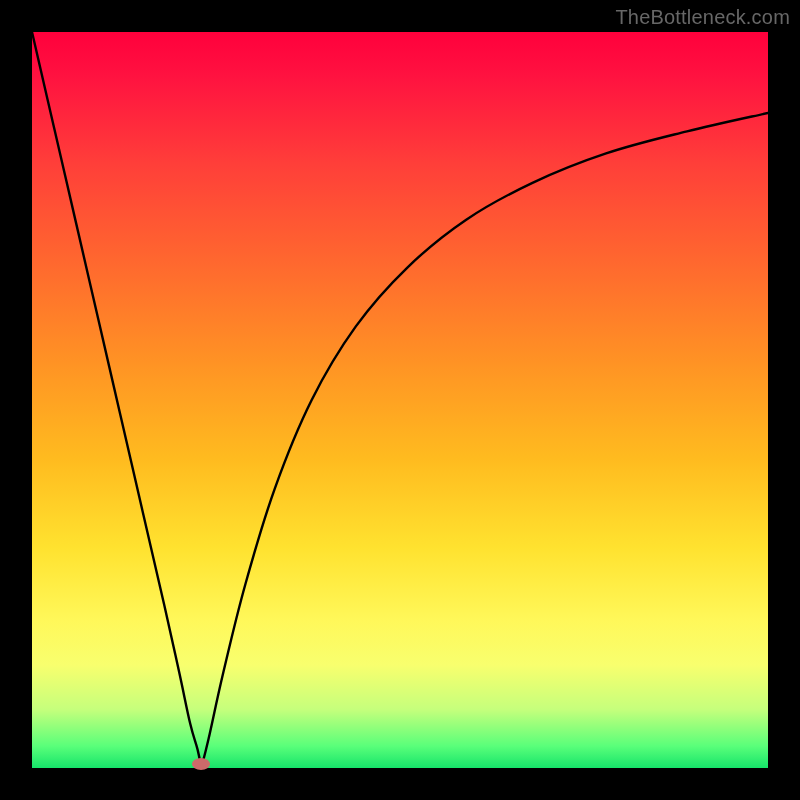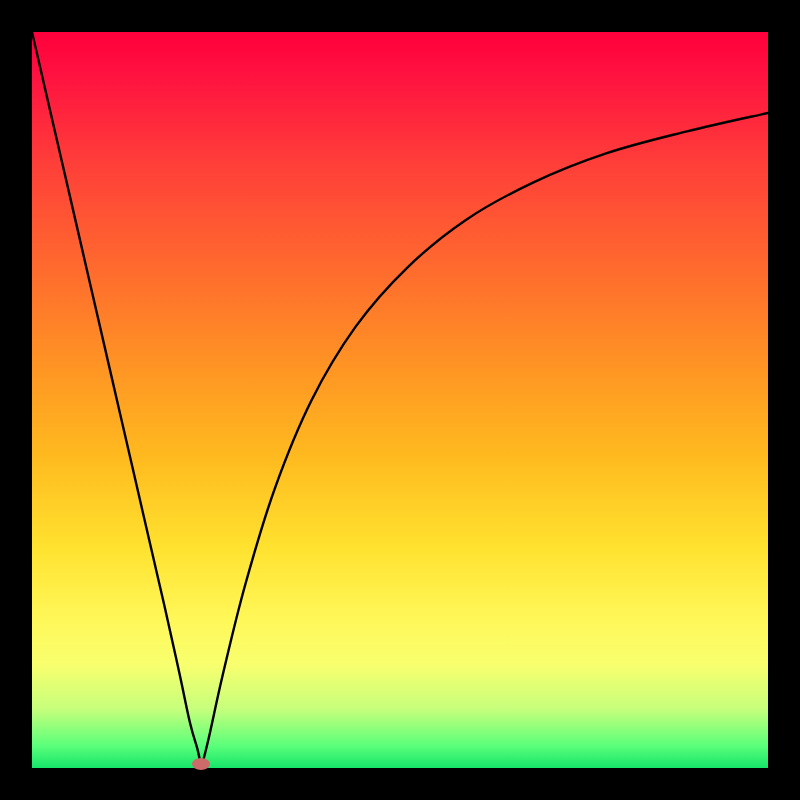--- a/index.html
+++ b/index.html
@@ -61,19 +61,20 @@
   svg.curve {
     position: absolute;
     inset: 0;
     z-index: 2;
   }
 </style>
 </head>
 <body>
 
 <div class="frame">
+  <div class="watermark">TheBottleneck.com</div>
   <div class="plot">
     <svg class="curve" viewBox="0 0 736 736" preserveAspectRatio="none">
       <path id="curve-path" fill="none" stroke-width="2.4" stroke-linecap="round" stroke-linejoin="round" d="M 0.00 0.00 C 3.97 17.22, 14.13 61.24, 22.08 95.68 C 30.03 130.12, 36.21 156.92, 44.16 191.36 C 52.11 225.80, 58.29 252.60, 66.24 287.04 C 74.19 321.48, 80.37 348.28, 88.32 382.72 C 96.27 417.16, 102.45 443.96, 110.40 478.40 C 118.35 512.84, 125.86 544.93, 132.48 574.08 C 139.10 603.23, 142.56 619.12, 147.20 640.32 C 151.84 661.52, 154.93 677.93, 158.24 691.84 C 161.55 705.75, 163.61 709.65, 165.60 717.60 C 167.59 725.55, 168.62 732.69, 169.28 736.00 M 169.28 736.00 C 170.60 730.70, 172.67 723.78, 176.64 706.56 C 180.61 689.34, 184.74 668.14, 191.36 640.32 C 197.98 612.50, 204.17 585.12, 213.44 552.00 C 222.71 518.88, 230.96 489.44, 242.88 456.32 C 254.80 423.20, 265.11 397.15, 279.68 368.00 C 294.25 338.85, 306.62 318.25, 323.84 294.40 C 341.06 270.55, 355.49 254.73, 375.36 235.52 C 395.23 216.31, 411.72 202.92, 434.24 187.68 C 456.76 172.44, 475.31 162.80, 500.48 150.88 C 525.65 138.96, 546.26 130.71, 574.08 121.44 C 601.90 112.17, 625.89 106.65, 655.04 99.36 C 684.19 92.07, 721.43 84.27, 736.00 80.96" stroke="#000000"></path>
     </svg>
     <div id="cusp-marker" class="marker" style="left: 169.28px; top: 732px; background: rgb(205, 106, 106);"></div>
   </div>
 </div>
 
 </body></html>

